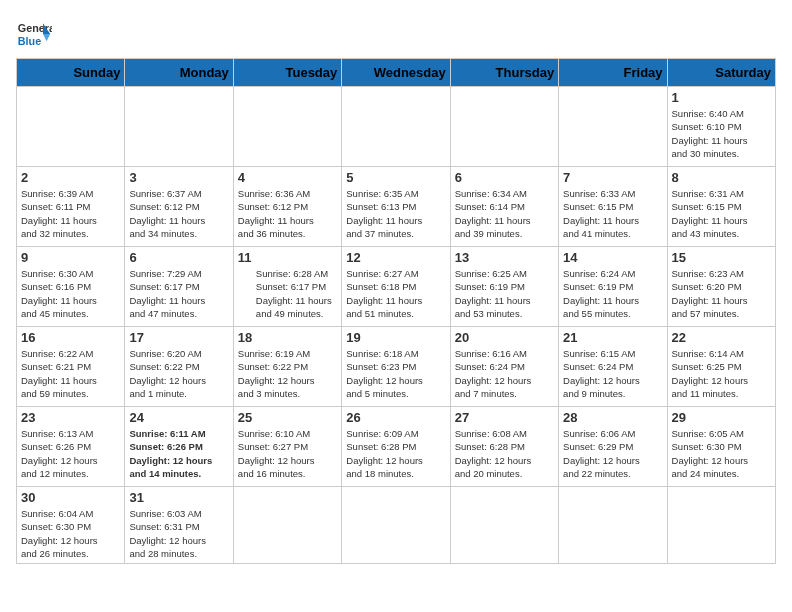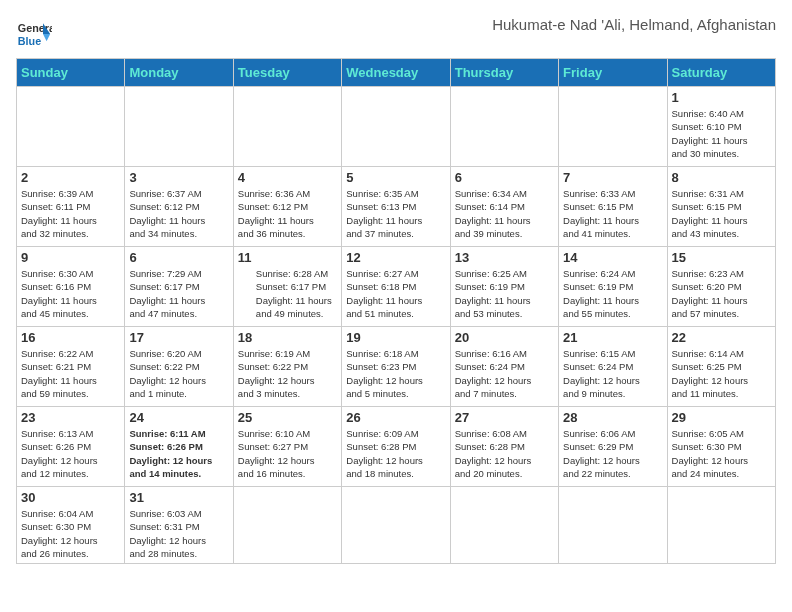--- a/index.html
+++ b/index.html
@@ -38,25 +38,25 @@
       font-size: 15px;
       color: #555;
     }
     .calendar {
       width: 100%;
       border-collapse: collapse;
       margin-top: 4px;
     }
     .calendar th {
       background: #1a6fb5;
-      color: #5eead4;
+      color: #000000;
       font-size: 13px;
       font-weight: bold;
       padding: 6px 4px;
-      text-align: left;
+      text-align: right;
       border: 1px solid #ccc;
     }
     .calendar td {
       border: 1px solid #ccc;
       vertical-align: top;
       width: calc(100%/7);
       padding: 3px 4px;
       font-size: 10px;
       color: #333;
       background: #fff;
@@ -86,21 +86,20 @@
 <div class="header-area">
   <div class="logo">
     <svg class="logo-icon" viewBox="0 0 40 40">
       <text x="2" y="18" font-size="12" font-weight="bold" fill="#333">General</text>
       <text x="2" y="32" font-size="12" font-weight="bold" fill="#1a6fb5">Blue</text>
       <polygon points="30,8 38,20 30,20" fill="#1a6fb5"></polygon>
       <polygon points="30,20 38,20 34,28" fill="#4da6e8"></polygon>
     </svg>
   </div>
   <div class="title-area">
-    <div class="subtitle">Hukumat-e Nad 'Ali, Helmand, Afghanistan</div>
   </div>
 </div>
 
 <table class="calendar">
   <thead>
     <tr>
     <th>Sunday</th>
         <th>Monday</th>
         <th>Tuesday</th>
         <th>Wednesday</th>

